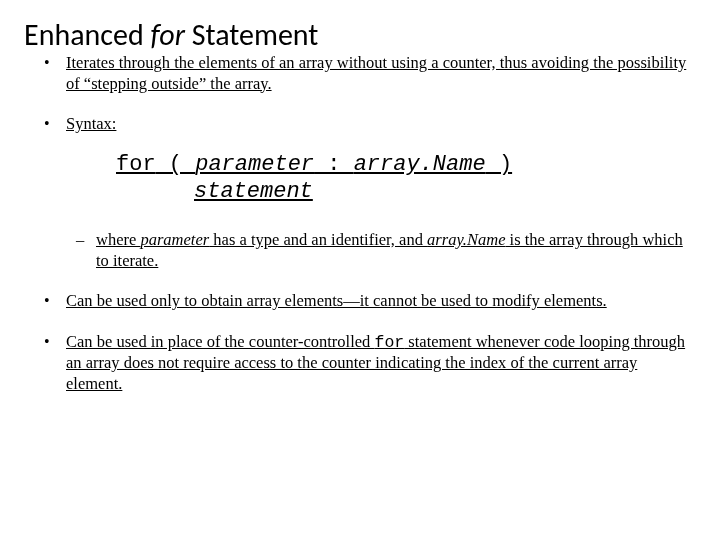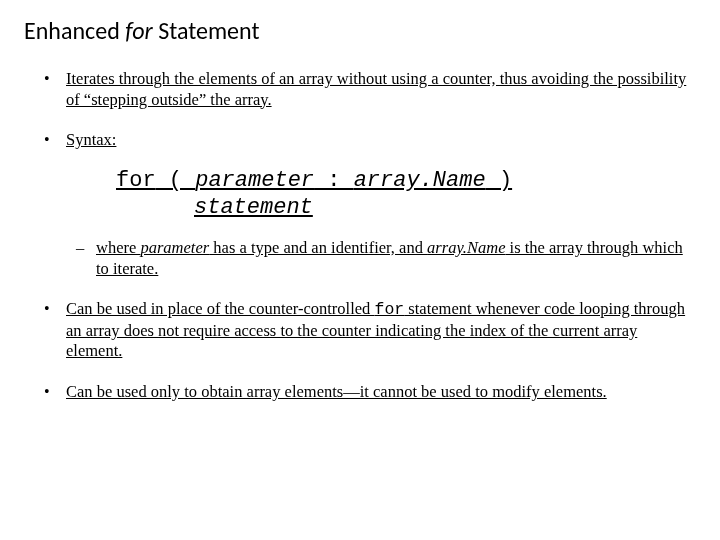--- a/index.html
+++ b/index.html
@@ -6,23 +6,22 @@
   body {
     width: 720px;
     height: 540px;
     background: #fff;
     font-family: Calibri, Arial, sans-serif;
     color: #000;
     padding: 16px 30px 20px 30px;
     overflow: hidden;
   }
   .title {
-    font-size: 24px;
+    font-size: 30px;
     font-weight: 400;
-    margin-bottom: 24px;
     margin-left: -6px;
   }
   .title .italic { font-style: italic; }
   .content {
     font-family: "Times New Roman", Times, serif;
     font-size: 16.5px;
     line-height: 1.25;
   }
   ul.outer {
     list-style: none;
@@ -53,21 +52,21 @@
     content: "–";
     position: absolute;
     left: -20px;
     top: 0;
   }
   .syntax-block {
     font-family: "Courier New", Courier, monospace;
     font-size: 22px;
     margin-left: 50px;
     margin-top: 16px;
-    margin-bottom: 16px;
+    margin-bottom: 24px;
     line-height: 1.25;
   }
   .syntax-block .ital { font-style: italic; }
   .ital-inline { font-style: italic; }
   .mono-inline { font-family: "Courier New", Courier, monospace; }
 </style>
 </head>
 <body>
 
 <div class="title">
@@ -89,19 +88,19 @@
           <span class="ital">statement</span>
         </div>
       </div>
       <ul class="inner">
         <li>
           <span>where </span><span class="ital-inline">parameter</span><span> has a type and an identifier, and </span><span class="ital-inline">array.Name</span><span> is the array through which to iterate.</span>
         </li>
       </ul>
     </li>
     <li>
-      <span>Can be used in place of the counter-controlled </span><span class="mono-inline">for</span><span> statement whenever code looping through an array does not require access to the counter indicating the index of the current array element.</span>
+      <span>Can be used only to obtain array elements—it cannot be used to modify elements.</span>
     </li>
     <li>
-      <span>Can be used only to obtain array elements—it cannot be used to modify elements.</span>
+      <span>Can be used in place of the counter-controlled </span><span class="mono-inline">for</span><span> statement whenever code looping through an array does not require access to the counter indicating the index of the current array element.</span>
     </li>
   </ul>
 </div>
 
 </body></html>

